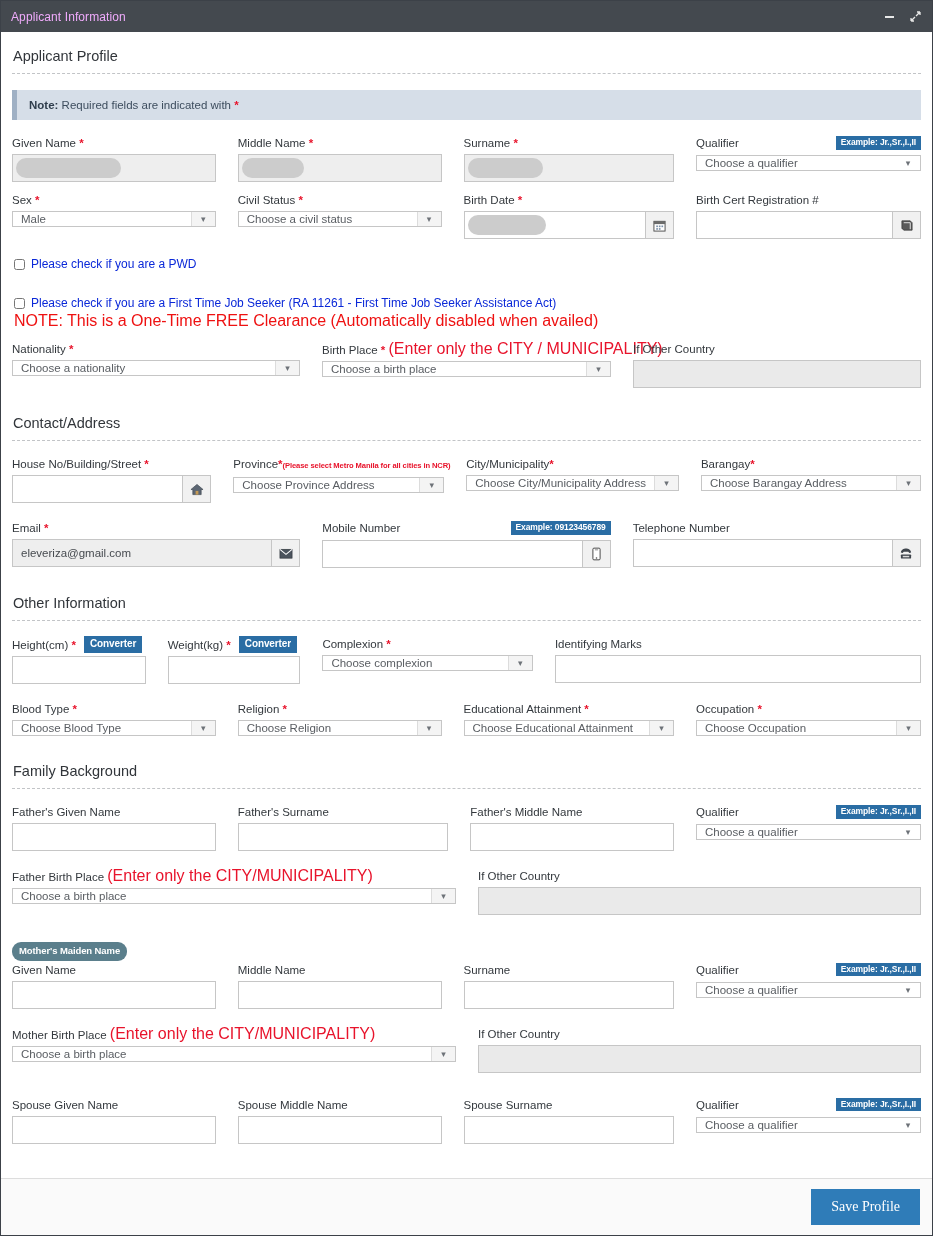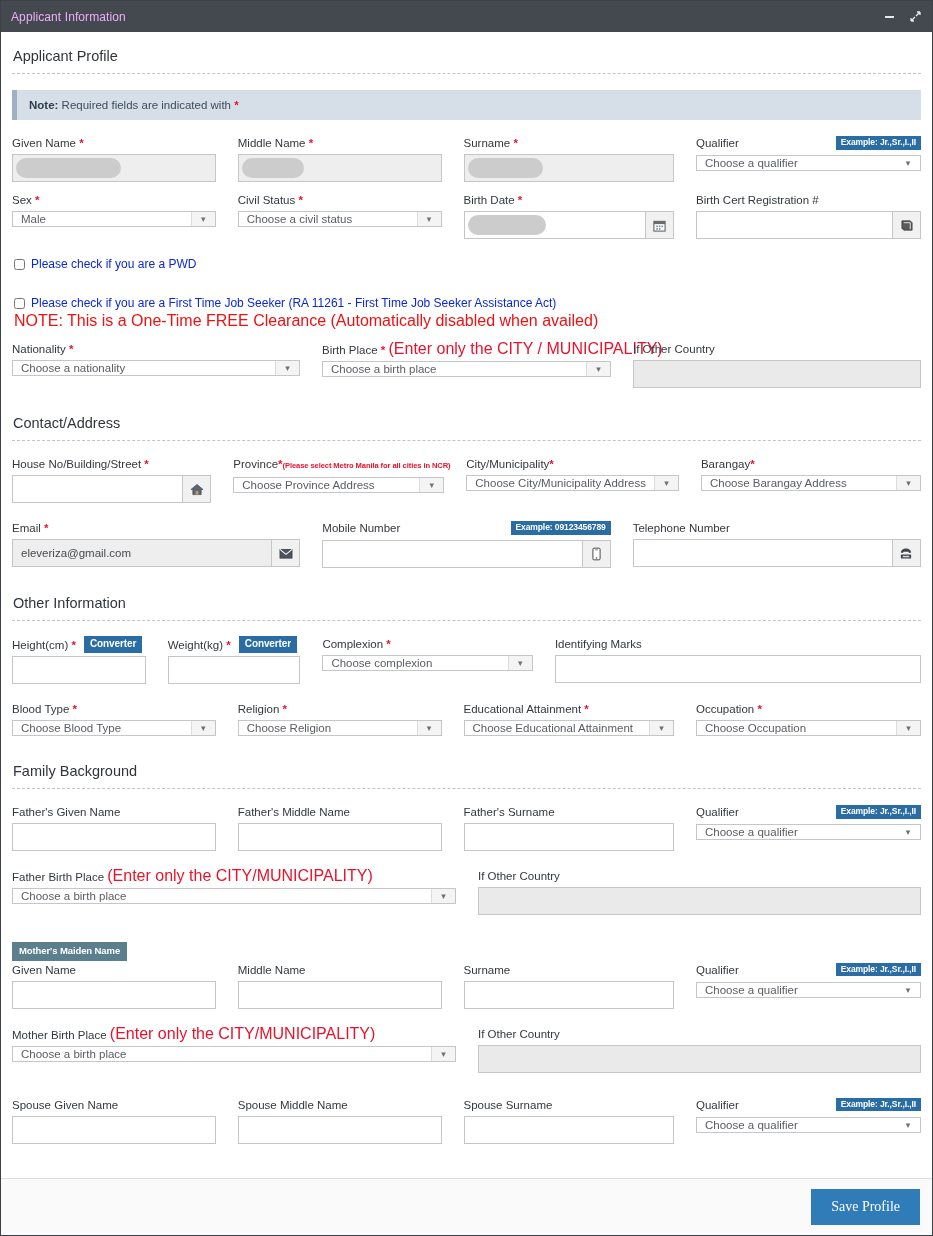--- a/index.html
+++ b/index.html
@@ -141,21 +141,21 @@
   .badge {
     display: inline-block;
     background: #2a6da4;
     color: #ffffff;
     font-size: 8.5px; font-weight: bold;
     padding: 2px 5px 3px 5px;
     letter-spacing: -.1px;
     white-space: nowrap;
     line-height: 1;
   }
-  .badge.teal { background: #5b7f8c; font-size: 9.5px; padding: 4px 7px 5px 7px; }
+  .badge.teal { background: #5b7f8c; font-size: 9.5px; padding: 4px 7px 5px 7px; border-radius: 9px; }
   .badge.conv { font-size: 10px; padding: 3px 6px 4px 6px; }
 
   .label-with-badge {
     display: flex; align-items: flex-start;
     justify-content: space-between;
     margin-bottom: 4px; height: 15px;
   }
   .label-with-badge label.fl { margin-bottom: 0; }
 
   .label-inline { display: flex; align-items: center; gap: 8px; margin-bottom: 4px; height: 15px; }
@@ -510,28 +510,28 @@
     <div class="section-title">Family Background</div>
     <div class="dashed-rule"></div>
 
     <div class="row">
       <div class="col c1">
         <label class="fl">Father's Given Name</label>
         <div class="ctrl">
             <input class="txt" type="text" style="">
           </div>
       </div>
+      <div class="col c3">
+        <label class="fl">Father's Surname</label>
+        <div class="ctrl">
+            <input class="txt" type="text" style="">
+          </div>
+      </div>
       <div class="col c2">
         <label class="fl">Father's Middle Name</label>
-        <div class="ctrl">
-            <input class="txt" type="text" style="">
-          </div>
-      </div>
-      <div class="col c3">
-        <label class="fl">Father's Surname</label>
         <div class="ctrl">
             <input class="txt" type="text" style="">
           </div>
       </div>
       <div class="col c4 last">
         <div class="label-with-badge">
           <label class="fl">Qualifier</label>
           <span class="badge">Example: Jr.,Sr.,I.,II</span>
         </div>
         <div class="sel plain">

